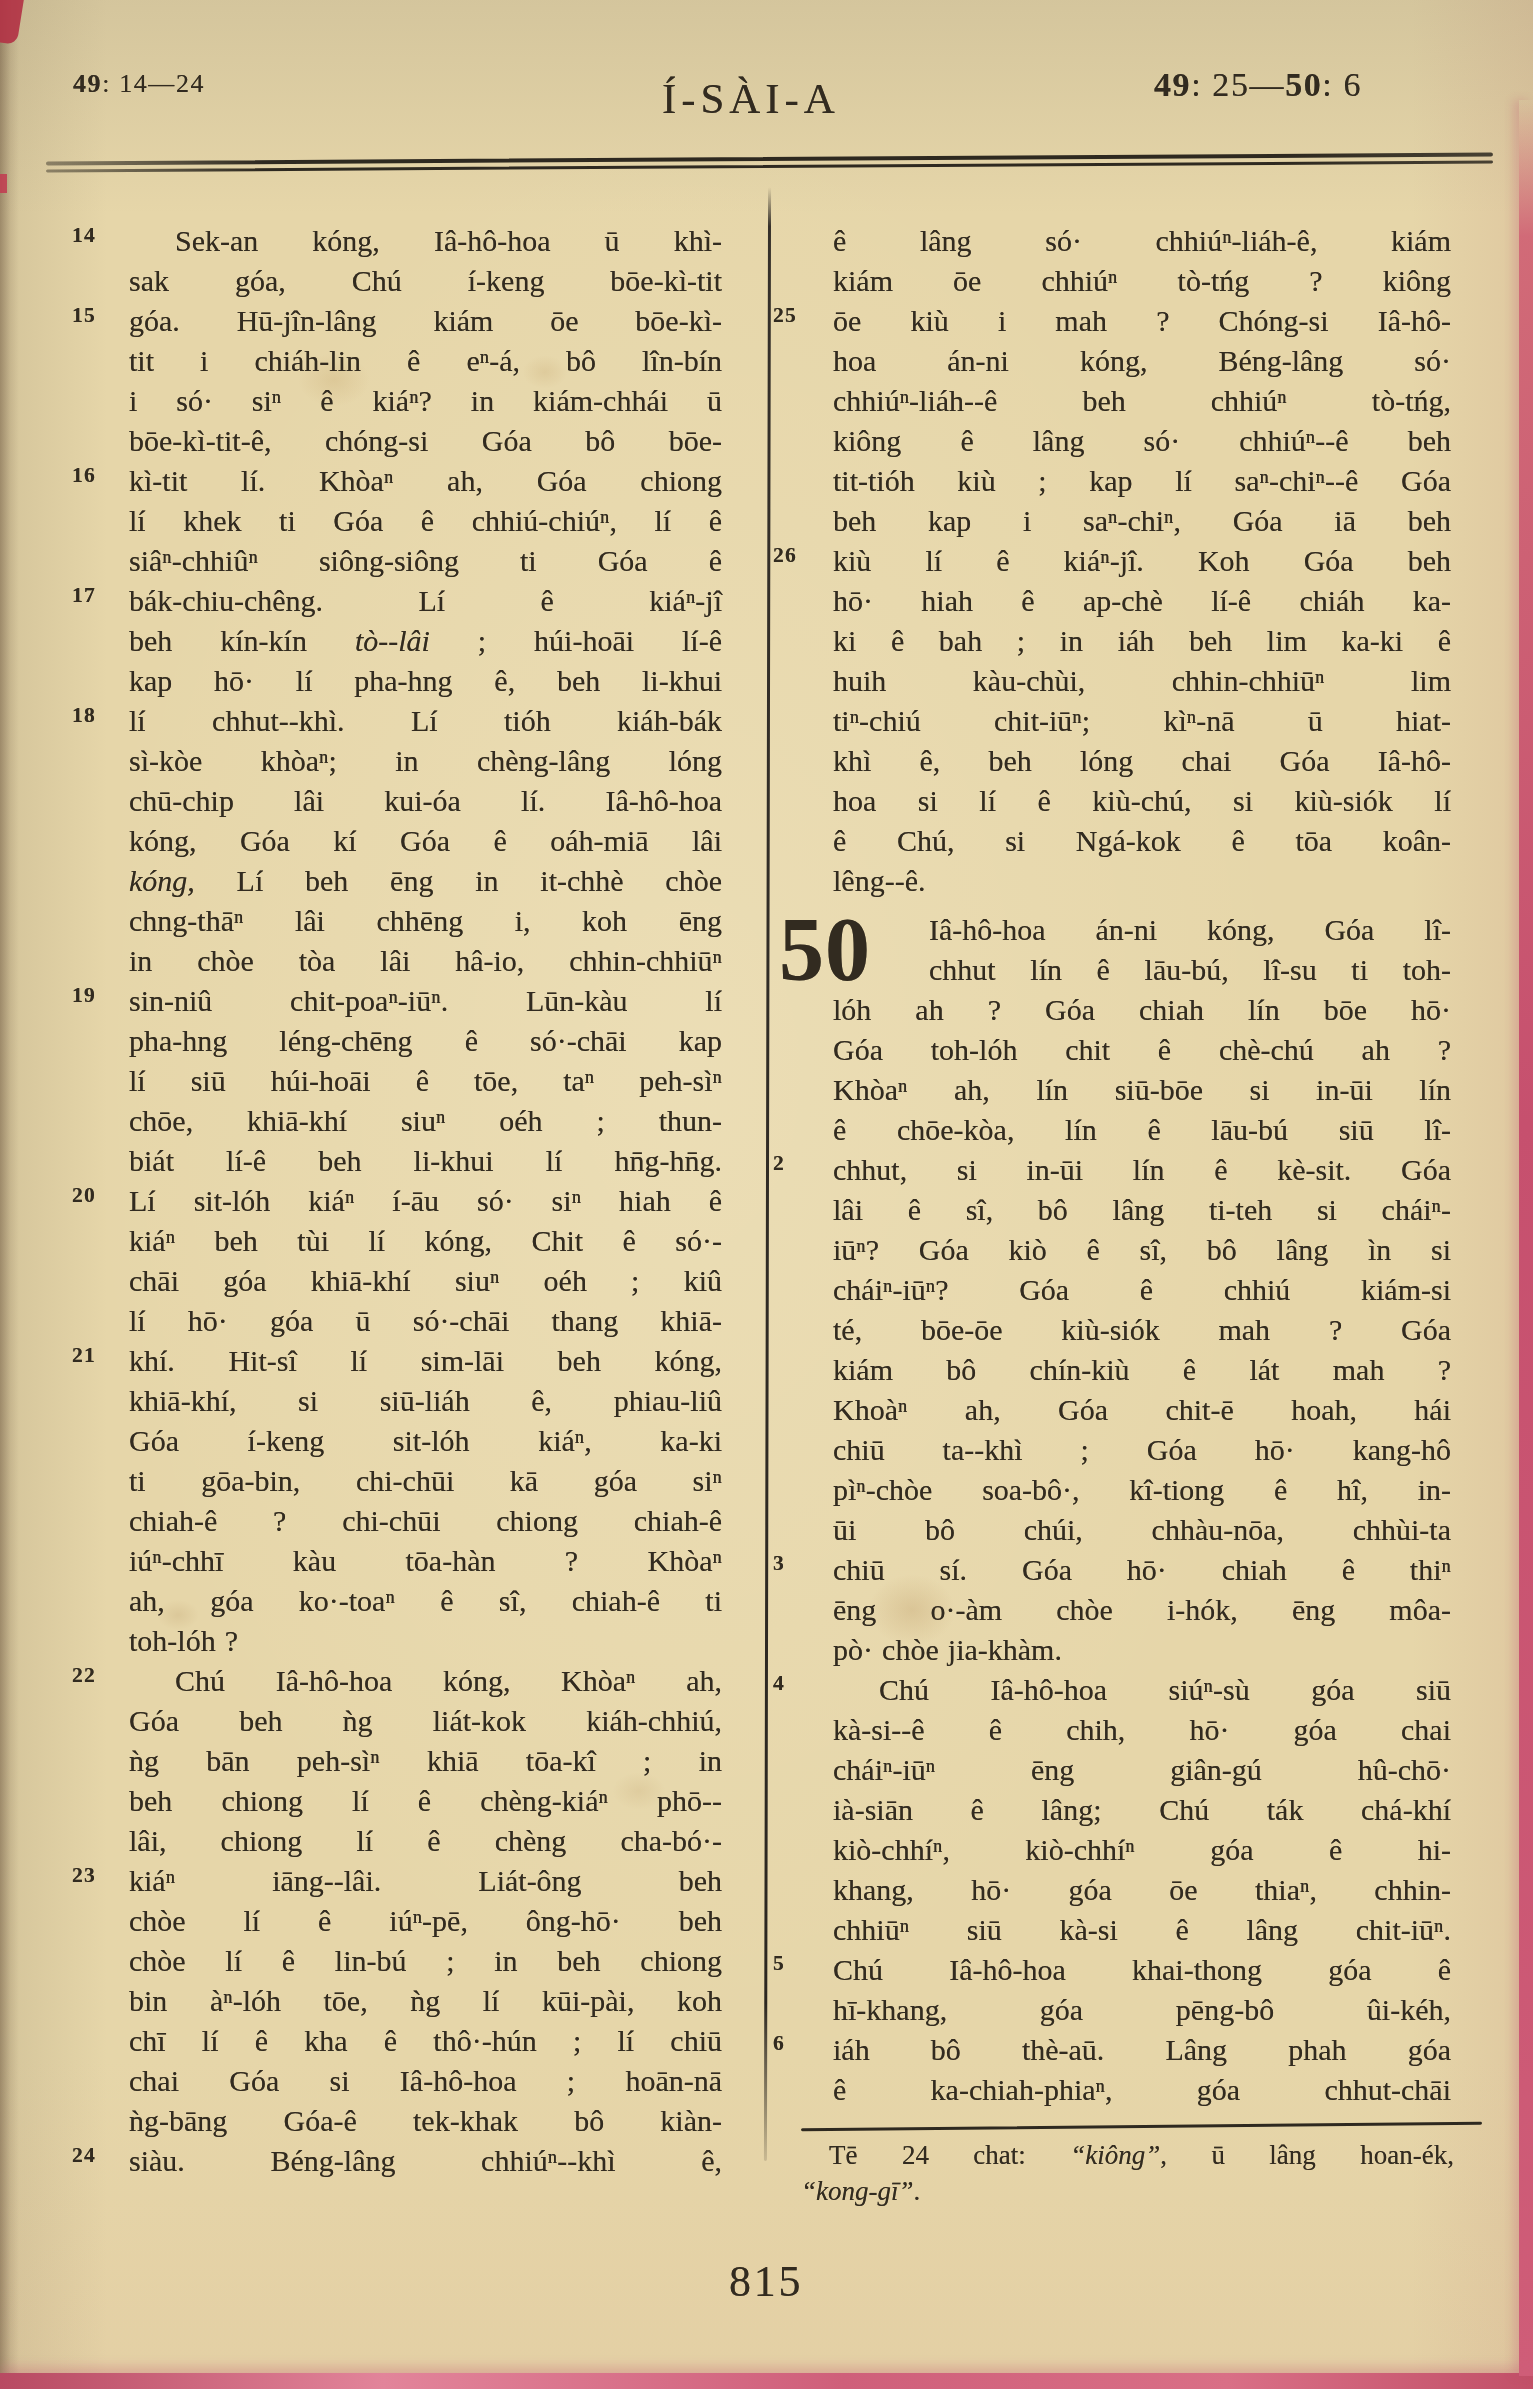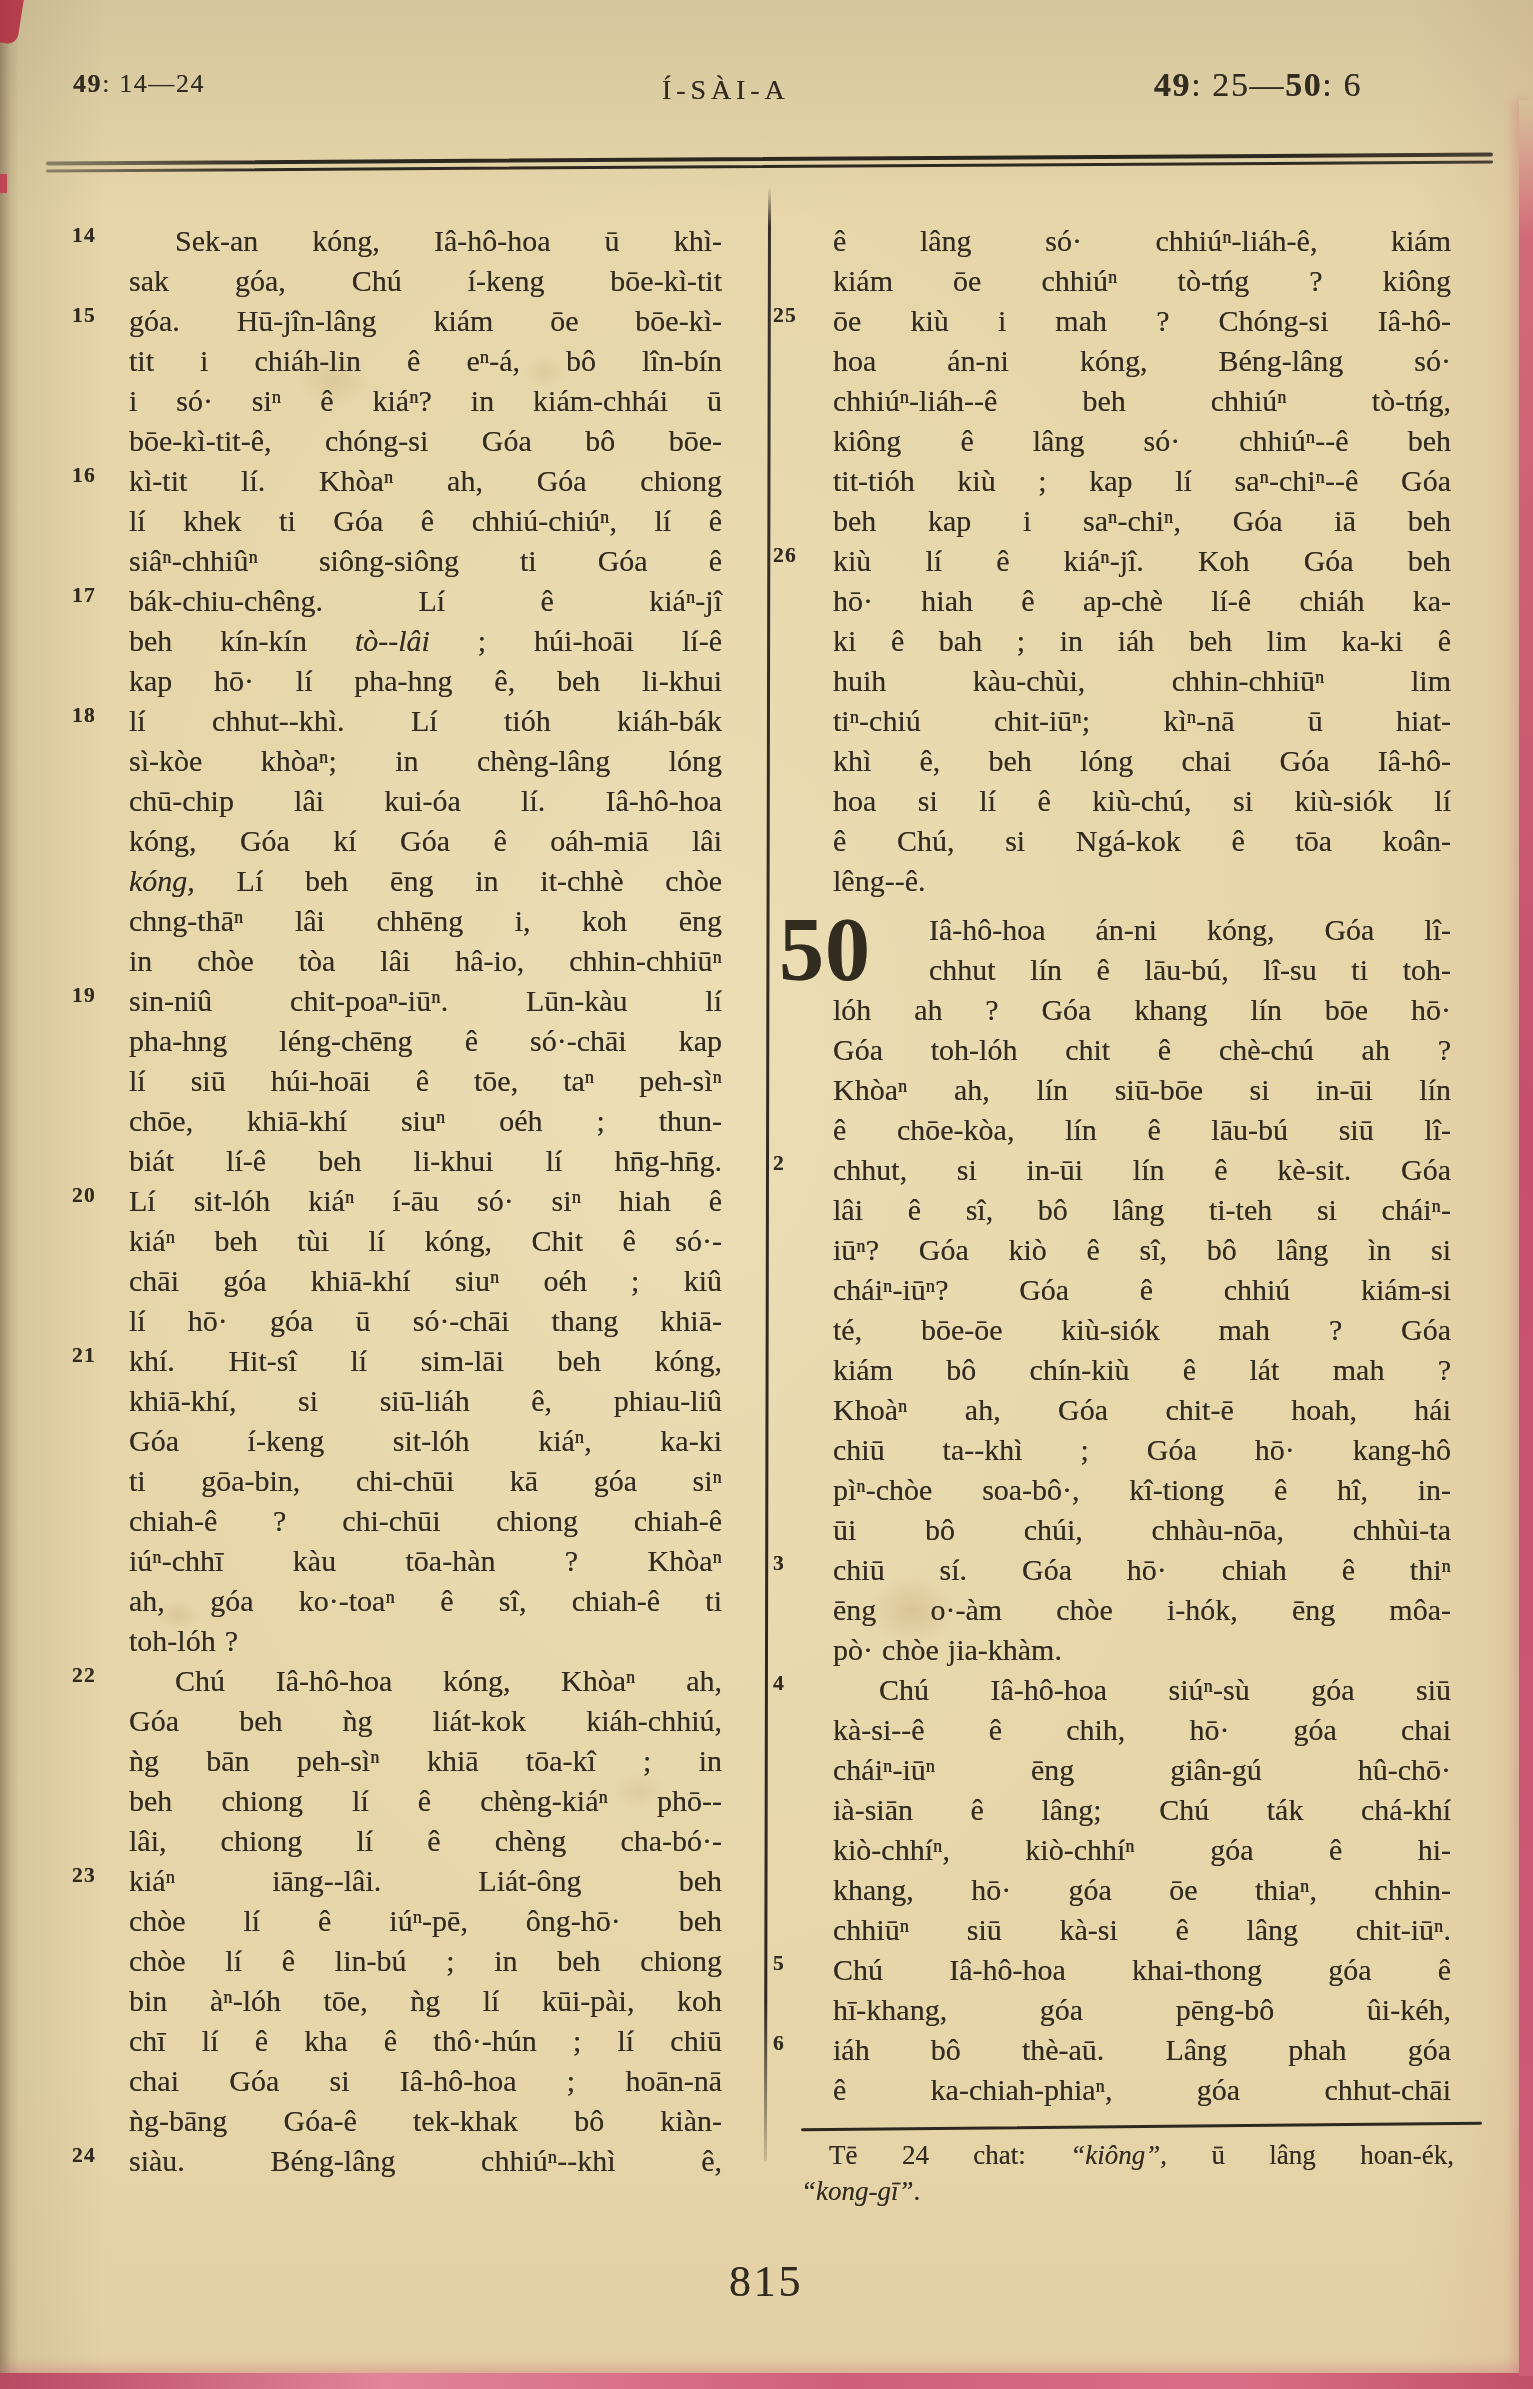--- a/index.html
+++ b/index.html
@@ -33,21 +33,21 @@
     background:linear-gradient(90deg, rgba(60,35,20,.36), rgba(60,35,20,.10) 55%, rgba(60,35,20,0));}
   .corner-tl{position:absolute;left:-8.6px;top:-9.7px;width:30px;height:53px;z-index:7;
     background:#b23345;transform:rotate(9deg);border-radius:0 0 10.8px 3.2px;opacity:.92;}
   .mark-left{position:absolute;left:0;top:174px;width:7px;height:19.4px;z-index:7;background:#c23a50;opacity:.85;}
 
   
   .hdr{position:absolute;z-index:10;white-space:nowrap;
     text-shadow:0 0 0.5px rgba(50,42,28,.65);}
   .hdr b{font-weight:700;}
   .hdr-left{left:73px;top:69px;font-size:26px;letter-spacing:1.6px;}
-  .hdr-center{left:662px;top:74px;font-size:28px;letter-spacing:4.9px;}
+  .hdr-center{left:662px;top:74px;font-size:43px;letter-spacing:4.9px;}
   .hdr-right{left:1154px;top:66px;font-size:34px;letter-spacing:1.6px;}
 
   
   .rule-top{position:absolute;left:46px;top:157px;width:1447px;height:13px;z-index:9;transform:rotate(-0.35deg);}
   .rule-top .bar1,.rule-top .bar2{position:absolute;left:0;width:100%;border-radius:2.2px;
     background:linear-gradient(90deg, rgba(46,41,32,.45), #2e2920 15%, #2e2920 86%, rgba(46,41,32,.85));}
   .rule-top .bar1{top:0;height:4.3px;}
   .rule-top .bar2{top:7.6px;height:3.8px;}
   .divider{position:absolute;left:766px;top:187px;width:2.7px;height:1974px;z-index:9;
     transform:rotate(0.12deg);border-radius:1.6px;
@@ -165,21 +165,21 @@
     <div class="line">hō· hiah ê ap-chè lí-ê chiáh ka-</div>
     <div class="line">ki ê bah ; in iáh beh lim ka-ki ê</div>
     <div class="line">huih kàu-chùi, chhin-chhiūⁿ lim</div>
     <div class="line">tiⁿ-chiú chit-iūⁿ; kìⁿ-nā ū hiat-</div>
     <div class="line">khì ê, beh lóng chai Góa Iâ-hô-</div>
     <div class="line">hoa si lí ê kiù-chú, si kiù-siók lí</div>
     <div class="line">ê Chú, si Ngá-kok ê tōa koân-</div>
     <div class="line nj">lêng--ê.</div>
     <div class="line drop gap">Iâ-hô-hoa án-ni kóng, Góa lî-<span class="dropcap">50</span></div>
     <div class="line drop">chhut lín ê lāu-bú, lî-su ti toh-</div>
-    <div class="line">lóh ah ?  Góa khang lín bōe hō·</div>
+    <div class="line">lóh ah ?  Góa chiah lín bōe hō·</div>
     <div class="line">Góa toh-lóh chit ê chè-chú ah ?</div>
     <div class="line">Khòaⁿ ah, lín siū-bōe si in-ūi lín</div>
     <div class="line">ê chōe-kòa, lín ê lāu-bú siū lî-</div>
     <div class="line">chhut, si in-ūi lín ê kè-sit.  Góa<span class="vnum">2</span></div>
     <div class="line">lâi ê sî, bô lâng ti-teh si cháiⁿ-</div>
     <div class="line">iūⁿ? Góa kiò ê sî, bô lâng ìn si</div>
     <div class="line">cháiⁿ-iūⁿ?  Góa ê chhiú kiám-si</div>
     <div class="line">té, bōe-ōe kiù-siók mah ?  Góa</div>
     <div class="line">kiám bô chín-kiù ê lát mah ?</div>
     <div class="line">Khoàⁿ ah, Góa chit-ē hoah, hái</div>

